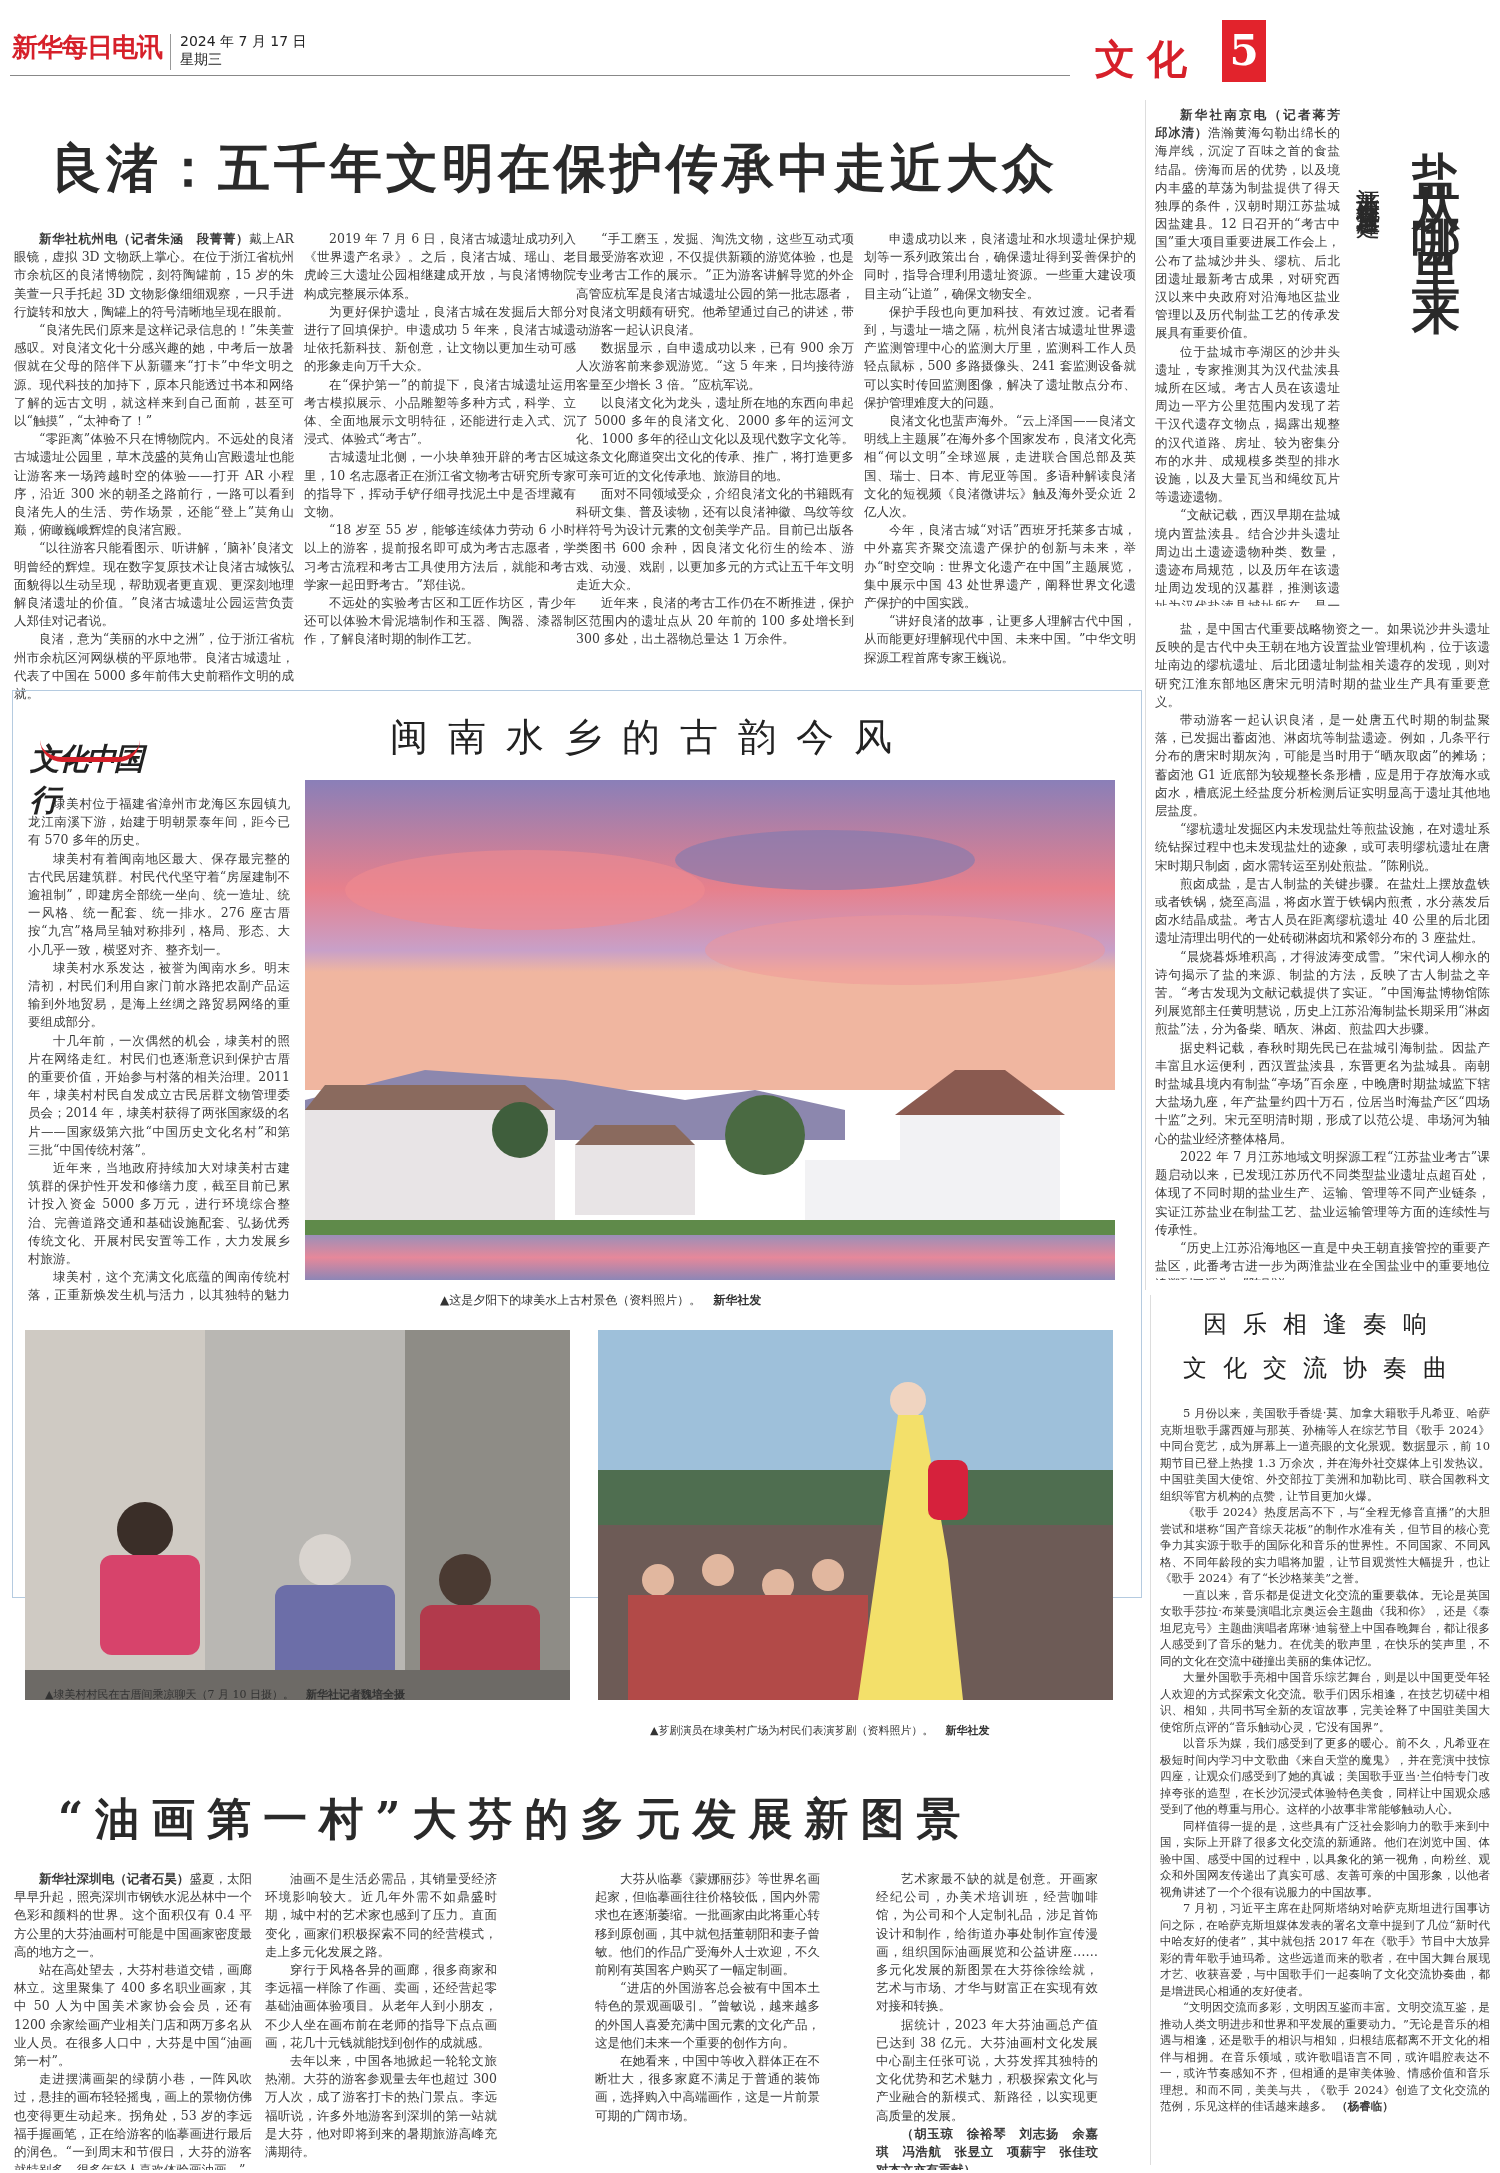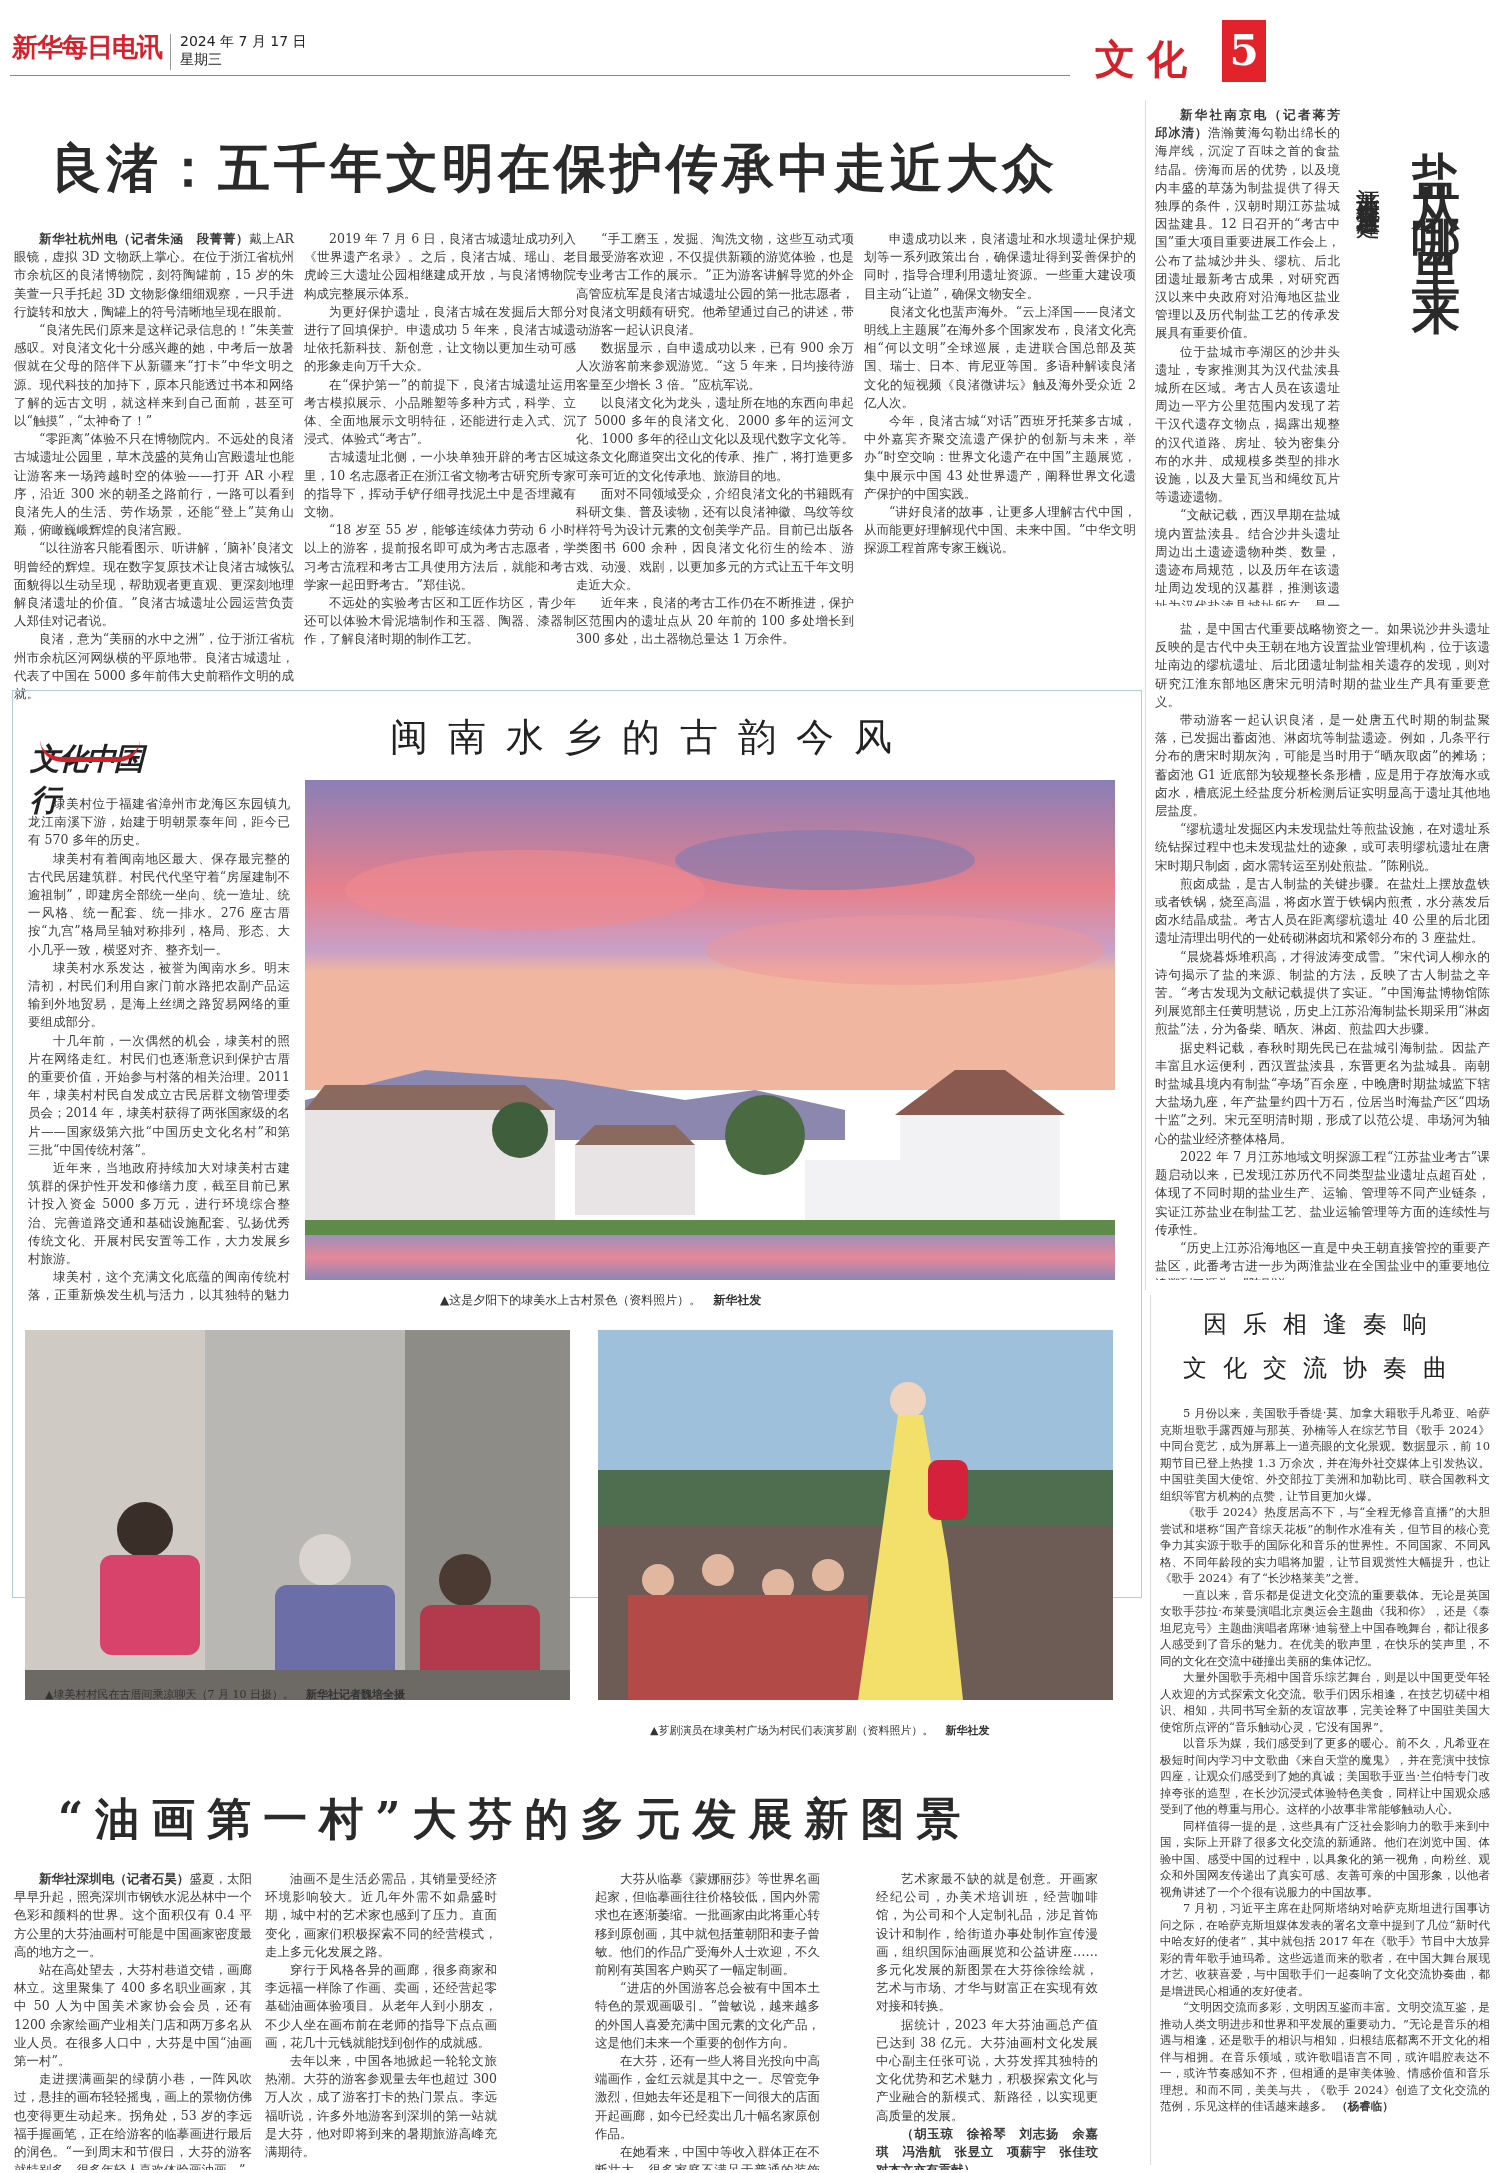--- a/index.html
+++ b/index.html
@@ -60,20 +60,21 @@
 </div>
 <div class="abs col" style="left:576px; top:230px; width:278px; overflow:hidden; height:440px;">
   <p>“手工磨玉，发掘、淘洗文物，这些互动式项目最受游客欢迎，不仅提供新颖的游览体验，也是专业考古工作的展示。”正为游客讲解导览的外企高管应杭军是良渚古城遗址公园的第一批志愿者，对良渚文明颇有研究。他希望通过自己的讲述，带动游客一起认识良渚。</p>
   <p>数据显示，自申遗成功以来，已有 900 余万人次游客前来参观游览。“这 5 年来，日均接待游客量至少增长 3 倍。”应杭军说。</p>
   <p>以良渚文化为龙头，遗址所在地的东西向串起了 5000 多年的良渚文化、2000 多年的运河文化、1000 多年的径山文化以及现代数字文化等。这条文化廊道突出文化的传承、推广，将打造更多可亲可近的文化传承地、旅游目的地。</p>
   <p>面对不同领域受众，介绍良渚文化的书籍既有科研文集、普及读物，还有以良渚神徽、鸟纹等纹样符号为设计元素的文创美学产品。目前已出版各类图书 600 余种，因良渚文化衍生的绘本、游戏、动漫、戏剧，以更加多元的方式让五千年文明走近大众。</p>
   <p>近年来，良渚的考古工作仍在不断推进，保护区范围内的遗址点从 20 年前的 100 多处增长到 300 多处，出土器物总量达 1 万余件。</p>
 </div>
 <div class="abs col" style="left:864px; top:230px; width:272px; overflow:hidden; height:440px;">
   <p>申遗成功以来，良渚遗址和水坝遗址保护规划等一系列政策出台，确保遗址得到妥善保护的同时，指导合理利用遗址资源。一些重大建设项目主动“让道”，确保文物安全。</p>
+  <p>保护手段也向更加科技、有效过渡。记者看到，与遗址一墙之隔，杭州良渚古城遗址世界遗产监测管理中心的监测大厅里，监测科工作人员轻点鼠标，500 多路摄像头、241 套监测设备就可以实时传回监测图像，解决了遗址散点分布、保护管理难度大的问题。</p>
   <p>良渚文化也蜚声海外。“云上泽国——良渚文明线上主题展”在海外多个国家发布，良渚文化亮相“何以文明”全球巡展，走进联合国总部及英国、瑞士、日本、肯尼亚等国。多语种解读良渚文化的短视频《良渚微讲坛》触及海外受众近 2 亿人次。</p>
   <p>今年，良渚古城“对话”西班牙托莱多古城，中外嘉宾齐聚交流遗产保护的创新与未来，举办“时空交响：世界文化遗产在中国”主题展览，集中展示中国 43 处世界遗产，阐释世界文化遗产保护的中国实践。</p>
   <p>“讲好良渚的故事，让更多人理解古代中国，从而能更好理解现代中国、未来中国。”中华文明探源工程首席专家王巍说。</p>
 </div>
 
 <div class="abs vtitle" style="left:1405px; top:112px; font-size:48px; letter-spacing:34px;">盐从哪里来</div>
 <div class="abs vtitle" style="left:1352px; top:170px; font-size:24px; font-weight:normal; letter-spacing:2px;">江苏考古新发现盐业遗址超百处</div>
 <div class="abs col" style="left:1155px; top:106px; width:185px; height:500px; overflow:hidden;">
   <p><span class="lead">新华社南京电（记者蒋芳　邱冰清）</span><span>浩瀚黄海勾勒出绵长的海岸线，沉淀了百味之首的食盐结晶。傍海而居的优势，以及境内丰盛的草荡为制盐提供了得天独厚的条件，汉朝时期江苏盐城因盐建县。12 日召开的“考古中国”重大项目重要进展工作会上，公布了盐城沙井头、缪杭、后北团遗址最新考古成果，对研究西汉以来中央政府对沿海地区盐业管理以及历代制盐工艺的传承发展具有重要价值。</span></p>
   <p>位于盐城市亭湖区的沙井头遗址，专家推测其为汉代盐渎县城所在区域。考古人员在该遗址周边一平方公里范围内发现了若干汉代遗存文物点，揭露出规整的汉代道路、房址、较为密集分布的水井、成规模多类型的排水设施，以及大量瓦当和绳纹瓦片等遗迹遗物。</p>
@@ -203,21 +204,20 @@
 
 </div>
 <div class="abs col" style="left:265px; top:1870px; width:232px; height:300px; overflow:hidden;">
   <p>油画不是生活必需品，其销量受经济环境影响较大。近几年外需不如鼎盛时期，城中村的艺术家也感到了压力。直面变化，画家们积极探索不同的经营模式，走上多元化发展之路。</p>
   <p>穿行于风格各异的画廊，很多商家和李远福一样除了作画、卖画，还经营起零基础油画体验项目。从老年人到小朋友，不少人坐在画布前在老师的指导下点点画画，花几十元钱就能找到创作的成就感。</p>
   <p>去年以来，中国各地掀起一轮轮文旅热潮。大芬的游客参观量去年也超过 300 万人次，成了游客打卡的热门景点。李远福听说，许多外地游客到深圳的第一站就是大芬，他对即将到来的暑期旅游高峰充满期待。</p>
 </div>
 <div class="abs col" style="left:595px; top:1870px; width:225px; height:300px; overflow:hidden;">
   <p>大芬从临摹《蒙娜丽莎》等世界名画起家，但临摹画往往价格较低，国内外需求也在逐渐萎缩。一批画家由此将重心转移到原创画，其中就包括董朝阳和妻子曾敏。他们的作品广受海外人士欢迎，不久前刚有英国客户购买了一幅定制画。</p>
   <p>“进店的外国游客总会被有中国本土特色的景观画吸引。”曾敏说，越来越多的外国人喜爱充满中国元素的文化产品，这是他们未来一个重要的创作方向。</p>
-  <p>在大芬，还有一些人将目光投向中高端画作，金红云就是其中之一。尽管竞争激烈，但她去年还是租下一间很大的店面开起画廊，如今已经卖出几十幅名家原创作品。</p>
   <p>在她看来，中国中等收入群体正在不断壮大，很多家庭不满足于普通的装饰画，选择购入中高端画作，这是一片前景可期的广阔市场。</p>
 </div>
 <div class="abs col" style="left:876px; top:1870px; width:222px; height:300px; overflow:hidden;">
   <p>艺术家最不缺的就是创意。开画家经纪公司，办美术培训班，经营咖啡馆，为公司和个人定制礼品，涉足首饰设计和制作，给街道办事处制作宣传漫画，组织国际油画展览和公益讲座……多元化发展的新图景在大芬徐徐绘就，艺术与市场、才华与财富正在实现有效对接和转换。</p>
   <p>据统计，2023 年大芬油画总产值已达到 38 亿元。大芬油画村文化发展中心副主任张可说，大芬发挥其独特的文化优势和艺术魅力，积极探索文化与产业融合的新模式、新路径，以实现更高质量的发展。</p>
   <p class="lead">（胡玉琼　徐裕琴　刘志扬　余嘉琪　冯浩航　张昱立　项薪宇　张佳玟对本文亦有贡献）</p>
 </div>
 <div class="abs" style="left:1150px; top:1295px; width:1px; height:870px; background:#ddd;"></div>
 
 </body></html>

